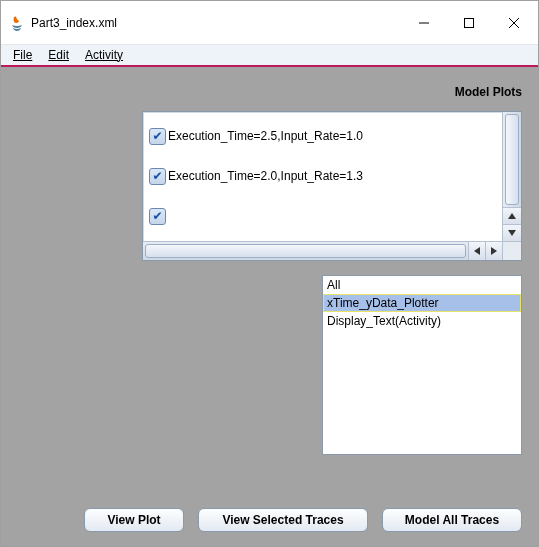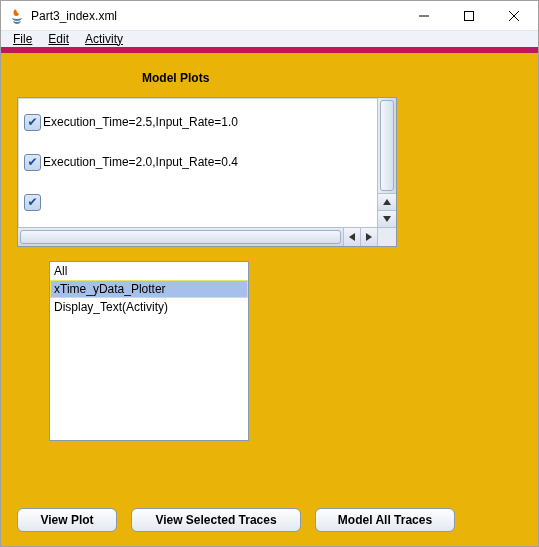--- a/index.html
+++ b/index.html
@@ -14,21 +14,21 @@
     width: 539px;
     height: 547px;
     background: #fff;
     border: 1px solid #a0a0a0;
     box-shadow: 2px 2px 10px rgba(0,0,0,0.2);
     display: flex;
     flex-direction: column;
     position: relative;
   }
   .titlebar {
-    height: 30px;
+    height: 44px;
     background: #fff;
     display: flex;
     align-items: center;
     padding: 0 2px;
     border-bottom: 1px solid #e5e5e5;
   }
   .titlebar .icon {
     width: 16px;
     height: 16px;
     margin: 0 6px;
@@ -52,35 +52,36 @@
     justify-content: center;
     background: #fff;
   }
   .menubar {
     height: 22px;
     background: #eef3fa;
     display: flex;
     align-items: center;
     padding: 0 6px;
     gap: 4px;
-    border-bottom: 6px solid #be185d;
+    border-bottom: 2px solid #be185d;
   }
   .menu-item {
     padding: 2px 6px;
     text-decoration: underline;
     text-underline-offset: 1px;
     text-decoration-thickness: 1px;
   }
   .content {
     flex: 1;
-    background: #eab308;
+    background: #a3a3a3;
     padding: 12px 16px 14px 16px;
     display: flex;
     flex-direction: column;
     overflow: hidden;
+    align-items: flex-end;
   }
   .heading-center {
     font-weight: bold;
     text-align: left;
     padding-left: 125px;
     padding-top: 6px;
     padding-bottom: 12px;
   }
   .section-label {
     font-weight: bold;
@@ -265,21 +266,21 @@
 
 
     <div class="panel params-panel">
       <div class="params-body">
         <div class="param-row">
           <span class="chk">✔</span>
           <span>Execution_Time=2.5,Input_Rate=1.0</span>
         </div>
         <div class="param-row">
           <span class="chk">✔</span>
-          <span>Execution_Time=2.0,Input_Rate=0.4</span>
+          <span>Execution_Time=2.0,Input_Rate=1.3</span>
         </div>
         <div class="param-row">
           <span class="chk">✔</span>
         </div>
       </div>
       <div class="vscroll">
         <div class="thumb"></div>
         <div class="arrow">
           <svg width="8" height="8">
               <polygon points="4,1 8,7 0,7" fill="#333"></polygon>

